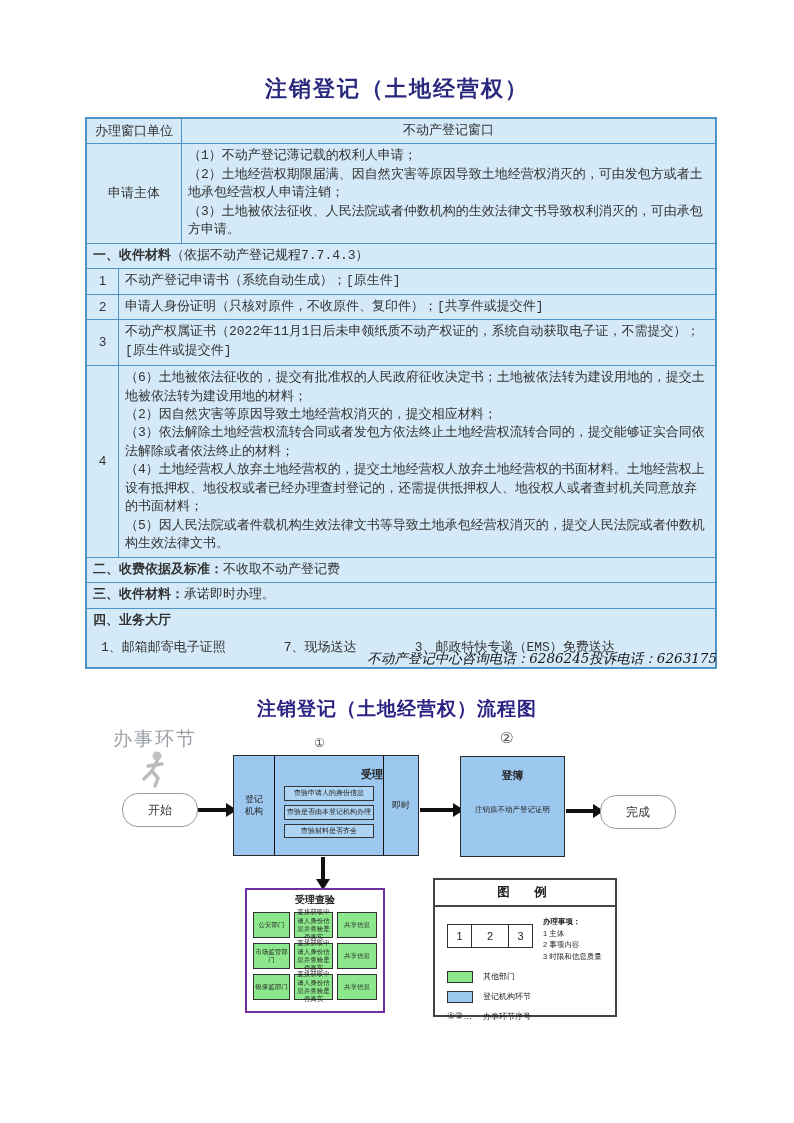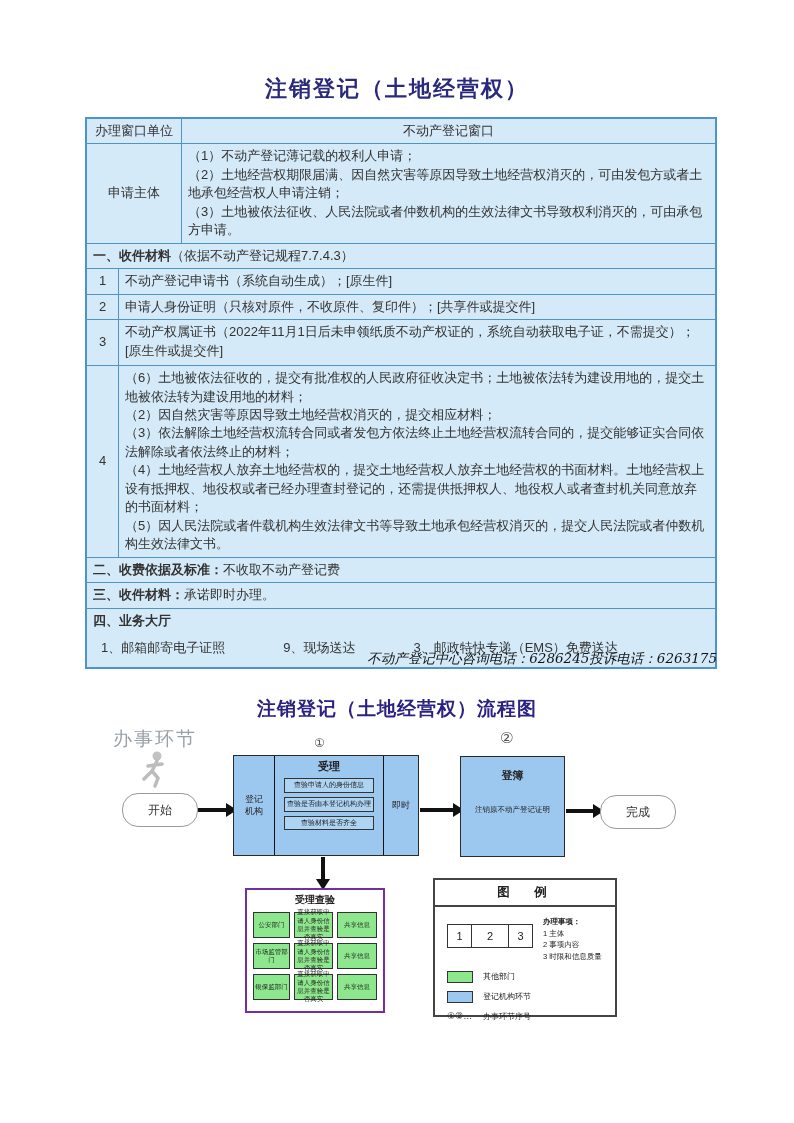--- a/index.html
+++ b/index.html
@@ -13,21 +13,21 @@
   
   .tbl{position:absolute;left:85px;top:117px;width:632px;border:2px solid #4e94c9;
        background:#d4eaf8;font-size:13px;line-height:1.42;box-sizing:border-box;}
   .trow{display:flex;border-bottom:1px solid #4e94c9;box-sizing:border-box;}
   .trow:last-child{border-bottom:none;}
   .tc{box-sizing:border-box;padding:3px 6px;}
   .tc-label{width:95px;border-right:1px solid #4e94c9;display:flex;align-items:center;
             justify-content:center;text-align:center;flex-shrink:0;}
   .tc-num{width:32px;border-right:1px solid #4e94c9;display:flex;align-items:center;
           justify-content:center;flex-shrink:0;}
-  .tc-body{flex:1;}
+  .tc-body{flex:1;font-family:Liberation Mono, monospace;}
   .tc-center{display:flex;align-items:center;justify-content:center;}
   .sec-label{font-weight:bold;}
   .para{margin:0;}
   .sec4-items{display:flex;gap:58px;padding:6px 4px 10px 14px;}
 
   
   .contact{position:absolute;right:77px;top:650px;font-family:"DejaVu Serif","Liberation Serif",serif;
            font-style:italic;font-size:13.5px;color:#111;}
 
   
@@ -43,21 +43,21 @@
   .oval-start{left:122px;top:793px;}
   .oval-end{left:600px;top:795px;}
 
   .person{position:absolute;left:138px;top:750px;}
 
   .bigbox{position:absolute;background:#9cc7ee;border:1px solid #2a2a2a;box-sizing:border-box;}
   .box1{left:233px;top:755px;width:186px;height:101px;display:flex;}
   .box1-left{width:40px;border-right:1.5px solid #111;display:flex;align-items:center;justify-content:center;}
   .box1-left span{display:block;width:20px;word-break:break-all;font-size:9px;line-height:1.3;text-align:center;color:#222;}
   .box1-mid{flex:1;padding-top:3px;}
-  .box1-mid .bb-title{text-align:center;font-size:11px;font-weight:bold;color:#222;}
+  .box1-mid .bb-title{text-align:right;font-size:11px;font-weight:bold;color:#222;margin-top:8px;}
   .chk{margin:4px 9px 0 9px;background:#aed4f4;border:1px solid #333;font-size:7px;line-height:1.25;
        color:#222;text-align:center;padding:2px 1px;}
   .box1-right{width:34px;border-left:1.5px solid #111;display:flex;align-items:center;justify-content:center;
               font-size:9px;color:#222;}
   .box2{left:460px;top:756px;width:105px;height:101px;text-align:center;}
   .box2 .bb-title{font-size:11px;font-weight:bold;color:#222;margin-top:11px;}
   .box2 .bb-text{font-size:7.5px;color:#222;margin-top:22px;}
 
   
   .harrow{position:absolute;height:4px;background:#111;}
@@ -166,21 +166,21 @@
       <div class="tc tc-body">
         <span class="sec-label">三、收件材料：</span><span>承诺即时办理。</span>
       </div>
     </div>
 
     <div class="trow">
       <div class="tc tc-body" style="padding:0;">
         <div class="tc sec-label">四、业务大厅</div>
         <div class="sec4-items">
           <span>1、邮箱邮寄电子证照</span>
-          <span>9、现场送达</span>
+          <span>7、现场送达</span>
           <span>3、邮政特快专递（EMS）免费送达</span>
         </div>
       </div>
     </div>
   </div>
 
   <div class="contact">不动产登记中心咨询电话：6286245投诉电话：6263175</div>
 
   <div class="flow-title">注销登记（土地经营权）流程图</div>
   <div class="lane-label">办事环节</div>

